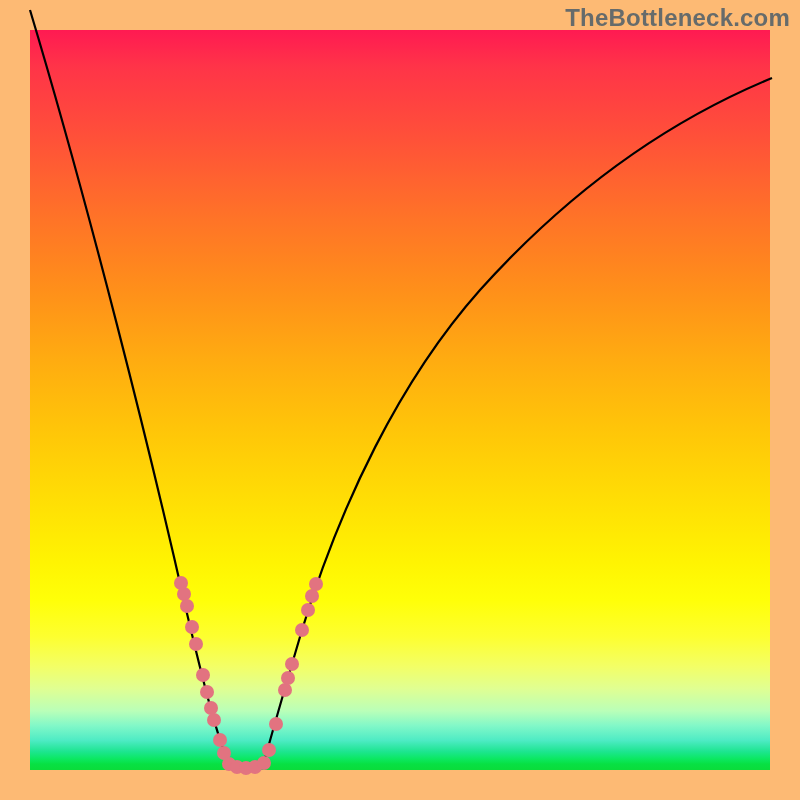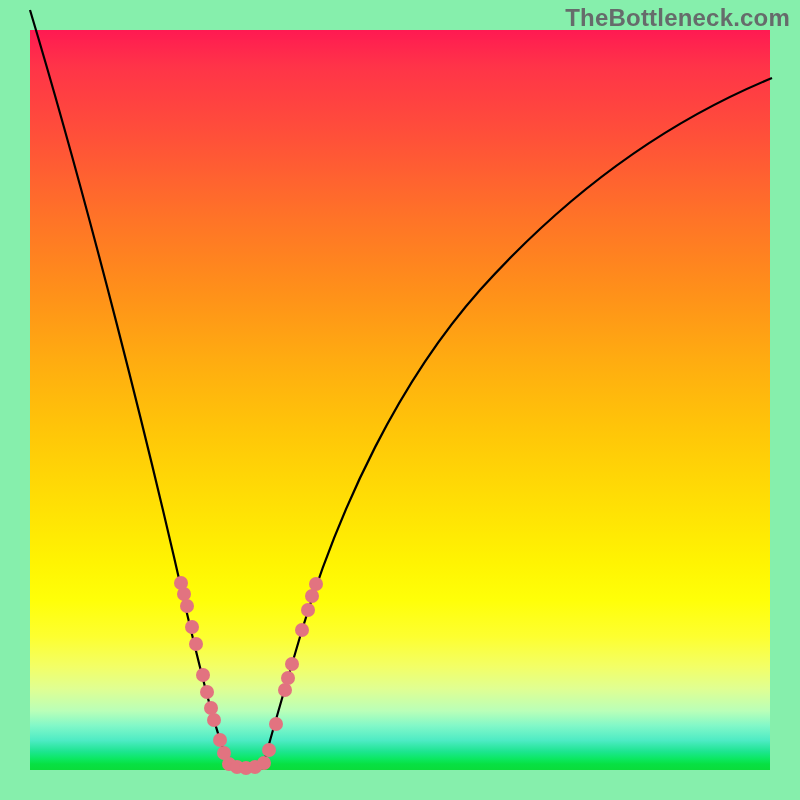--- a/index.html
+++ b/index.html
@@ -6,21 +6,21 @@
     margin: 0;
     padding: 0;
     width: 800px;
     height: 800px;
     overflow: hidden;
   }
   .container {
     width: 800px;
     height: 800px;
     position: relative;
-    background: #86efac;
+    background: #fdba74;
   }
   .gradient-area {
     position: absolute;
     left: 30px;
     top: 30px;
     width: 740px;
     height: 740px;
     background: linear-gradient(to bottom,
       #ff1a52 0%,
       #ff3448 5%,

